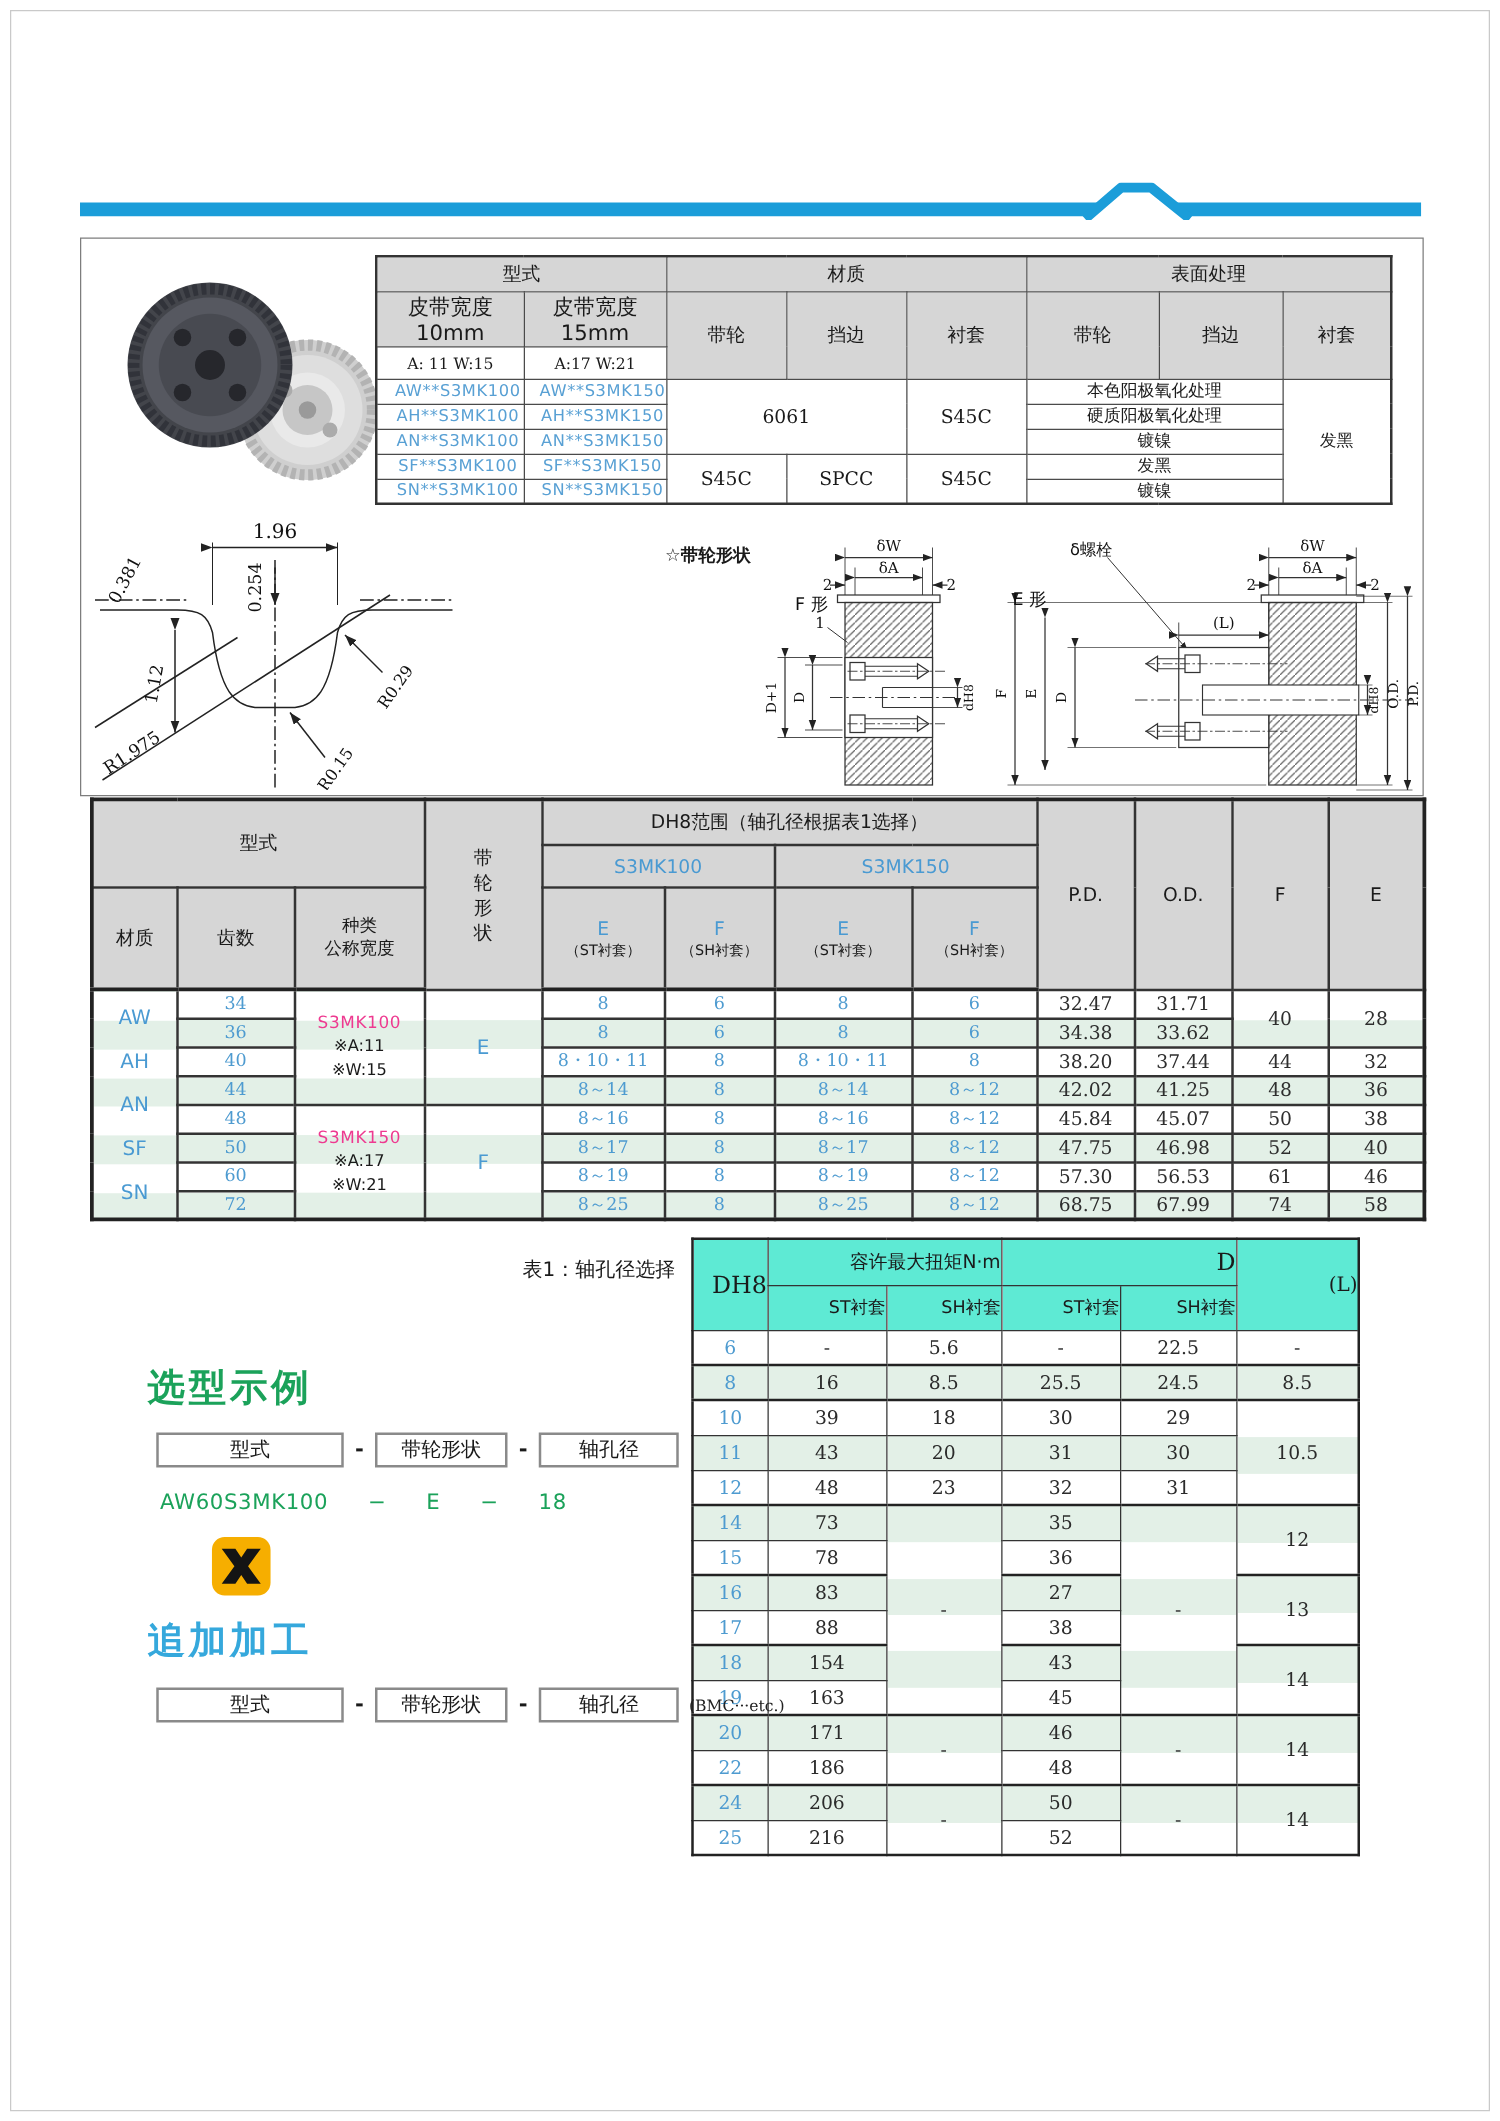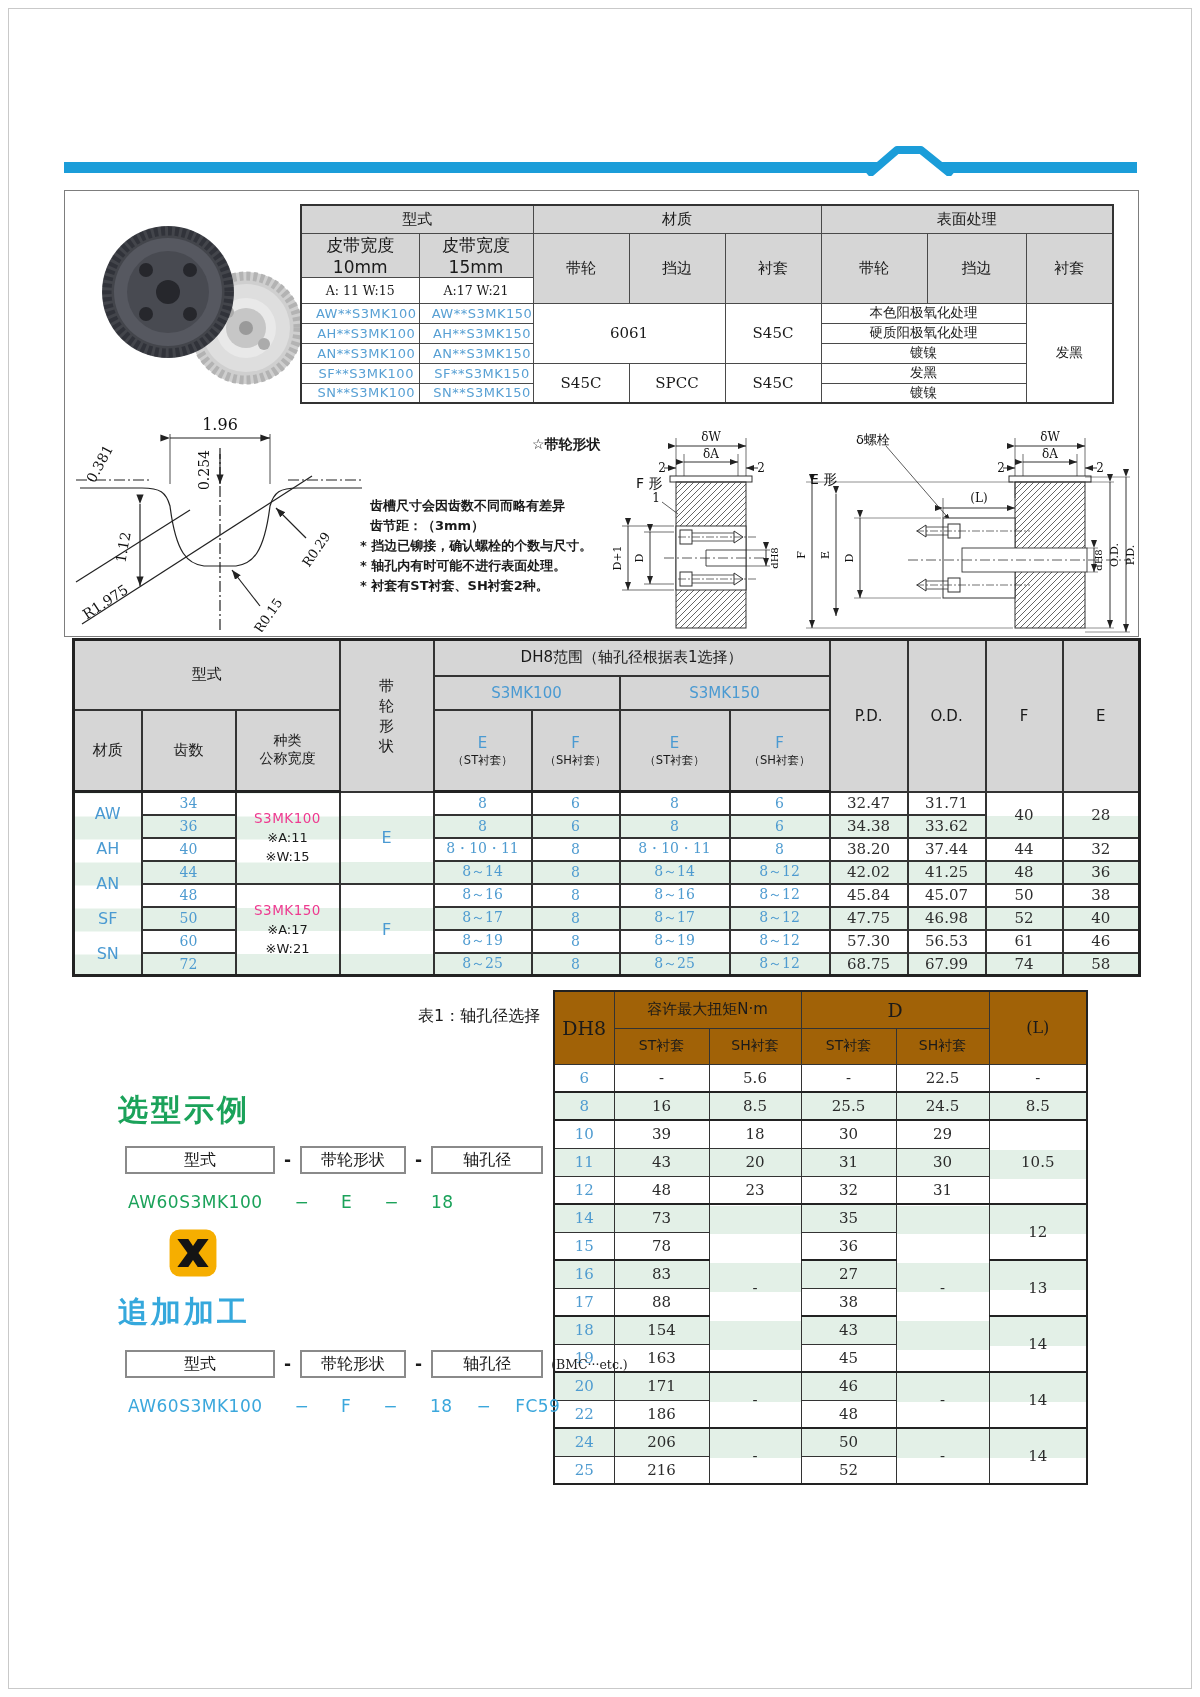--- a/index.html
+++ b/index.html
@@ -49,21 +49,21 @@
   .hsub .small{font-size:11.5px;line-height:15px;}
   .kind .pink{color:#ee3a90;font-size:13.5px;letter-spacing:0.5px;}
   .kind div{font-size:13px;line-height:19px;}
   .mats div{color:#4a9ad2;font-size:16px;line-height:35px;}
   td.st-wg{background:repeating-linear-gradient(180deg,#fff 0px,#fff 23px,#e3f0e7 23px,#e3f0e7 46px) !important;}
 
   
   .caption{position:absolute;left:418px;top:1006px;font-size:16px;}
   .bore{left:553px;top:990px;width:533px;border:2px solid #222;font-family:"DejaVu Serif",serif;}
   .bore th,.bore td{border:1px solid #333;}
-  .bore th{background:#a16207;font-weight:normal;font-family:"DejaVu Sans",sans-serif;}
+  .bore th{background:#5eead4;font-weight:normal;font-family:"DejaVu Sans",sans-serif;text-align:right;}
   .bore .hdh8{font-size:19px;font-family:"DejaVu Serif",serif;}
   .bore .htq{font-size:15px;}
   .bore .hD{font-size:19px;font-family:"DejaVu Serif",serif;}
   .bore .hL{font-size:16px;font-family:"DejaVu Serif",serif;}
   .bore .hst{font-size:14px;}
   .hra{height:37px;}.hrb{height:36px;}
   .bore tbody tr{height:28px;}
   .bore tbody td{font-size:15px;color:#2b2b2b;}
   .bore td.dh{color:#4e9bd0;}
   .bore tbody tr.g td{background:#e3f0e7;}
@@ -219,27 +219,20 @@
     <text class="dimtxt" font-size="14" fill="#111" transform="rotate(-62 34 74)" x="34" y="74" text-anchor="middle">0.381</text>
     <text class="dimtxt" font-size="14" fill="#111" transform="rotate(-90 139 78)" x="139" y="78" text-anchor="middle">0.254</text>
     <text class="dimtxt" font-size="14" fill="#111" transform="rotate(-80 58 156)" x="58" y="156" text-anchor="middle">1.12</text>
     <text class="dimtxt" font-size="14" fill="#111" transform="rotate(-33 38 214)" x="38" y="214" text-anchor="middle">R1.975</text>
     <text class="dimtxt" font-size="13" fill="#111" transform="rotate(-55 250 160)" x="250" y="160" text-anchor="middle">R0.29</text>
     <text class="dimtxt" font-size="13" fill="#111" transform="rotate(-55 202 226)" x="202" y="226" text-anchor="middle">R0.15</text>
   </svg>
 
   <div class="note-star">☆带轮形状</div>
 
-  <div class="notes">
-    <div class="ind">齿槽尺寸会因齿数不同而略有差异</div>
-    <div class="ind">齿节距：（3mm）</div>
-    <div>* 挡边已铆接，确认螺栓的个数与尺寸。</div>
-    <div>* 轴孔内有时可能不进行表面处理。</div>
-    <div>* 衬套有ST衬套、SH衬套2种。</div>
-  </div>
 
   <svg style="position:absolute;left:606px;top:420px;" width="195" height="213" viewBox="0 0 195 213">
     <defs>
       <pattern id="pF" patternUnits="userSpaceOnUse" width="6" height="6">
         <path d="M0,6 L6,0" stroke="#666" stroke-width="1"></path>
       </pattern>
       <marker id="mF" markerWidth="9" markerHeight="8" refX="8" refY="3" orient="auto">
         <path d="M0,0 L8,3 L0,6 Z" fill="#222"></path>
       </marker>
     </defs>
@@ -662,23 +655,14 @@
   </svg>
   <div class="exh2">追加加工</div>
   <div class="exboxes eb2">
     <span class="ebox w1">型式</span>
     <span class="edash">-</span>
     <span class="ebox w2">带轮形状</span>
     <span class="edash">-</span>
     <span class="ebox w3">轴孔径</span>
     <span class="ebnote">(BMC···etc.)</span>
   </div>
-  <div class="exline el2">
-    <span>AW60S3MK100</span>
-    <span class="sp">−</span>
-    <span>F</span>
-    <span class="sp">−</span>
-    <span>18</span>
-    <span class="sps">−</span>
-    <span>FC59</span>
-  </div>
 
 </div>
 
 </body></html>

